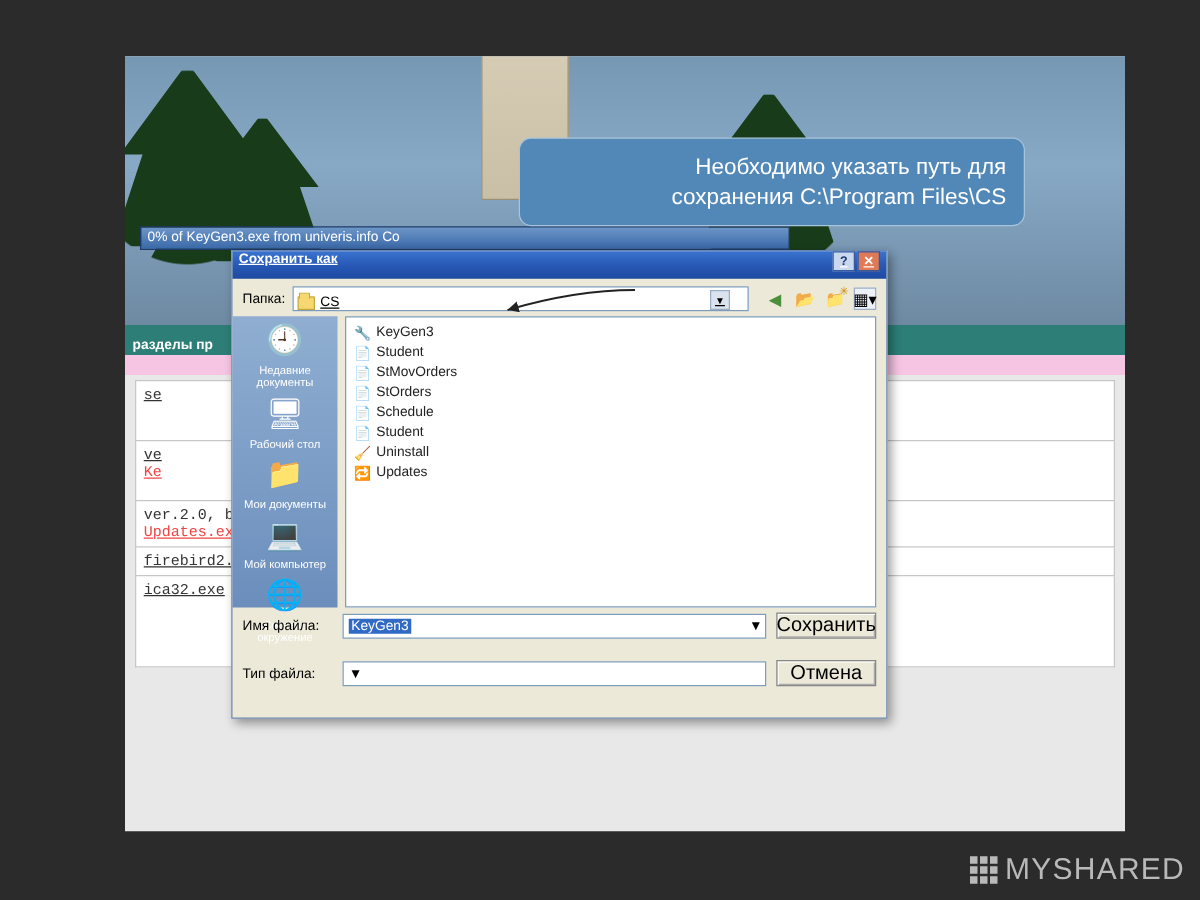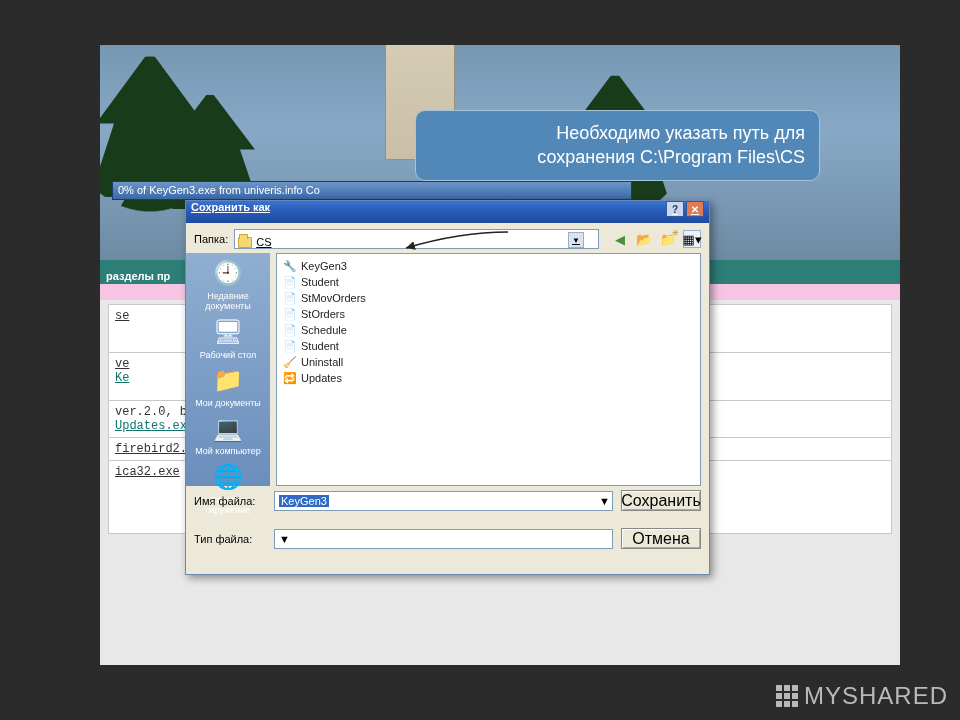--- a/index.html
+++ b/index.html
@@ -47,21 +47,21 @@
   }
   .pink{ height:16px; background:#f7c5e4;}
   .downloads{
     background:#fff; border:1px solid #c2c2c2; margin:4px 8px 0 8px;
   }
   .downloads td{
     border:1px solid #c7c7c7; padding:4px 6px; vertical-align:top;
     font-family: "Courier New", monospace; font-size:12px; color:#333;
   }
   .downloads td.right{ font-family: "Times New Roman", serif; font-size:14px; }
-  .downloads a{ color:#0f766e; text-decoration:underline;}
+  .downloads a{ color:#ef4444; text-decoration:underline;}
   .underl{ text-decoration:underline;}
   .empty-row td{ height:48px;}
 
   
   .dl-bar{
     position:absolute; left:112px; top:181px; width:520px; height:19px;
     background:linear-gradient(180deg,#6d96c8,#3a69a8);
     border:1px solid #1e3a6d; color:#fff; font-size:11px; padding:2px 5px;
     white-space:nowrap; overflow:hidden;
   }

